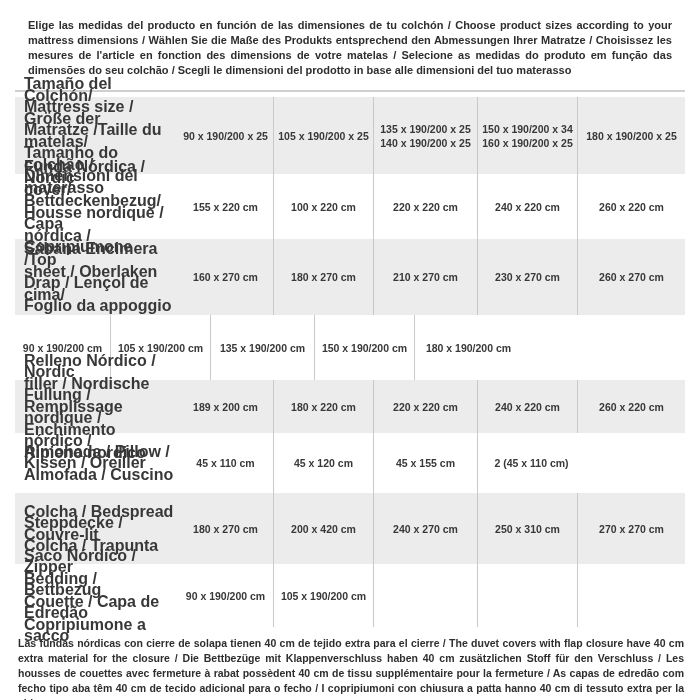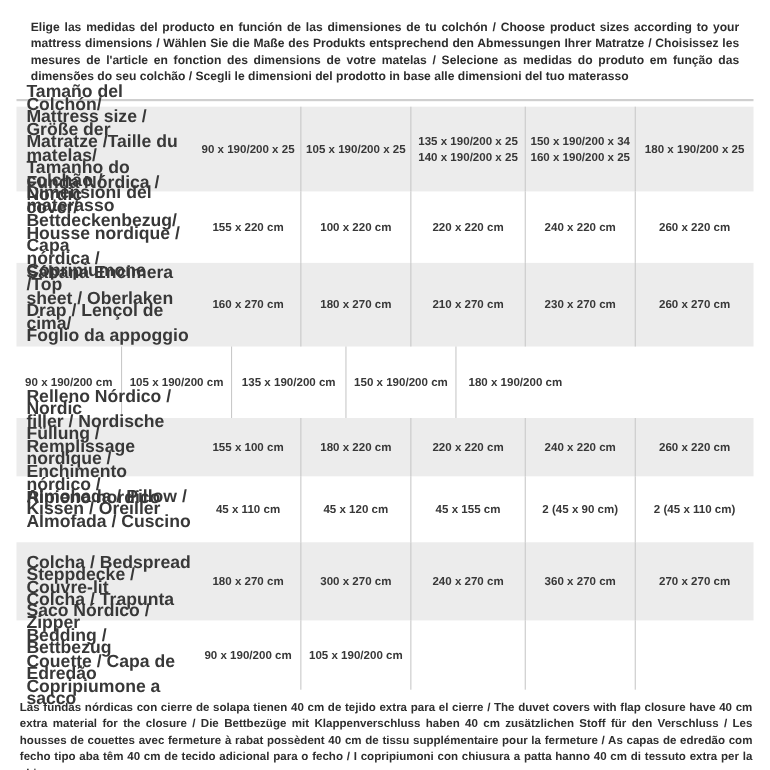--- a/index.html
+++ b/index.html
@@ -87,46 +87,45 @@
     <div class="cell cell-val w4">150 x 190/200 cm</div>
     <div class="cell cell-val w5">180 x 190/200 cm</div>
   </div>
 
   <div class="row gray r5">
     <div class="cell cell-label">Relleno Nórdico / Nordic
 filler / Nordische Füllung /
 Remplissage nordique /
 Enchimento nórdico /
 Ripieno nordico</div>
-    <div class="cell cell-val w1">155 x 100 cm</div>
+    <div class="cell cell-val w1">189 x 200 cm</div>
     <div class="cell cell-val w2">180 x 220 cm</div>
     <div class="cell cell-val w3">220 x 220 cm</div>
     <div class="cell cell-val w4">240 x 220 cm</div>
     <div class="cell cell-val w5">260 x 220 cm</div>
   </div>
 
   <div class="row r6">
     <div class="cell cell-label">Almohada  / Pillow /
 Kissen / Oreiller
 Almofada / Cuscino</div>
     <div class="cell cell-val w1">45 x 110 cm</div>
     <div class="cell cell-val w2">45 x 120 cm</div>
     <div class="cell cell-val w3">45 x 155 cm</div>
-    <div class="cell cell-val w4">2 (45 x 90 cm)</div>
     <div class="cell cell-val w5">2 (45 x 110 cm)</div>
   </div>
 
   <div class="row gray r7">
     <div class="cell cell-label">Colcha / Bedspread
 Steppdecke / Couvre-lit
 Colcha / Trapunta</div>
     <div class="cell cell-val w1">180 x 270 cm</div>
-    <div class="cell cell-val w2">300 x 270 cm</div>
+    <div class="cell cell-val w2">200 x 420 cm</div>
     <div class="cell cell-val w3">240 x 270 cm</div>
-    <div class="cell cell-val w4">360 x 270 cm</div>
+    <div class="cell cell-val w4">250 x 310 cm</div>
     <div class="cell cell-val w5">270 x 270 cm</div>
   </div>
 
   <div class="row r8">
     <div class="cell cell-label">Saco Nórdico / Zipper
 Bedding / Bettbezug
 Couette  / Capa de Edredão
 Copripiumone a sacco</div>
     <div class="cell cell-val w1">90 x 190/200 cm</div>
     <div class="cell cell-val w2">105 x 190/200 cm</div>

